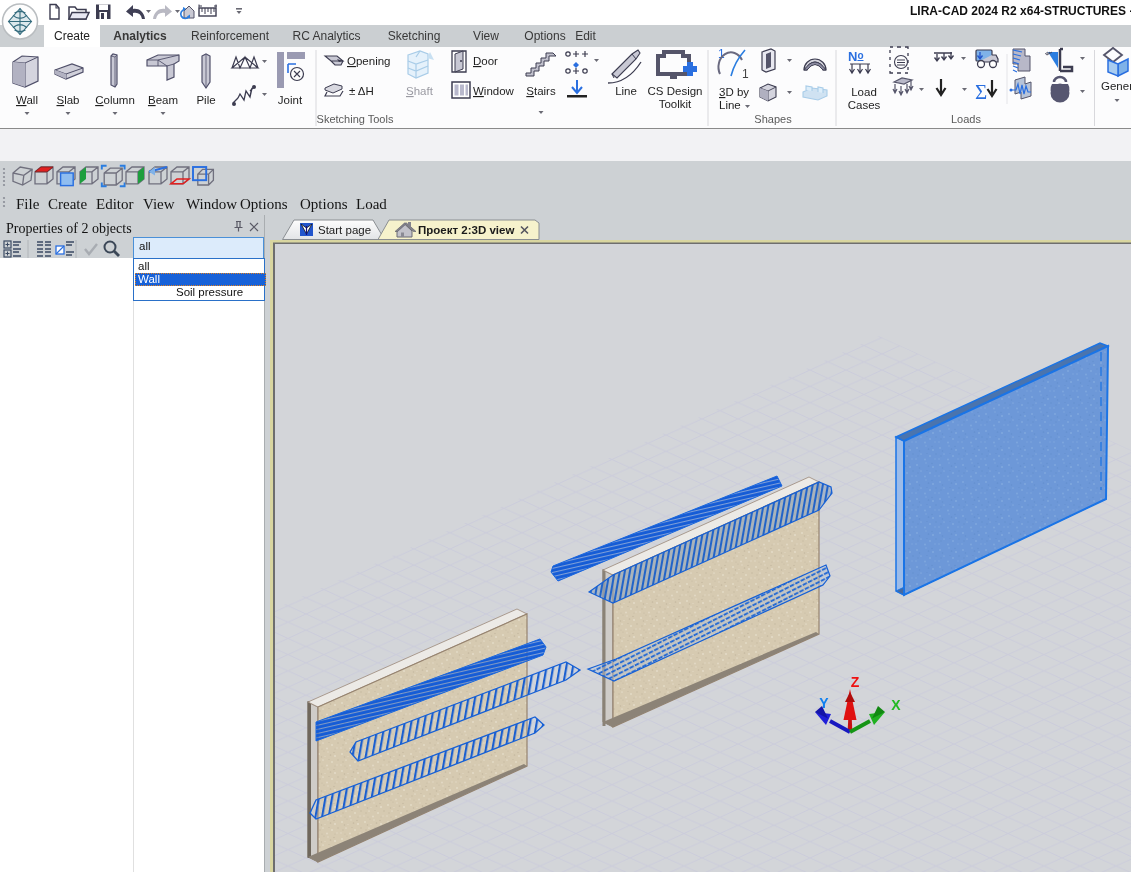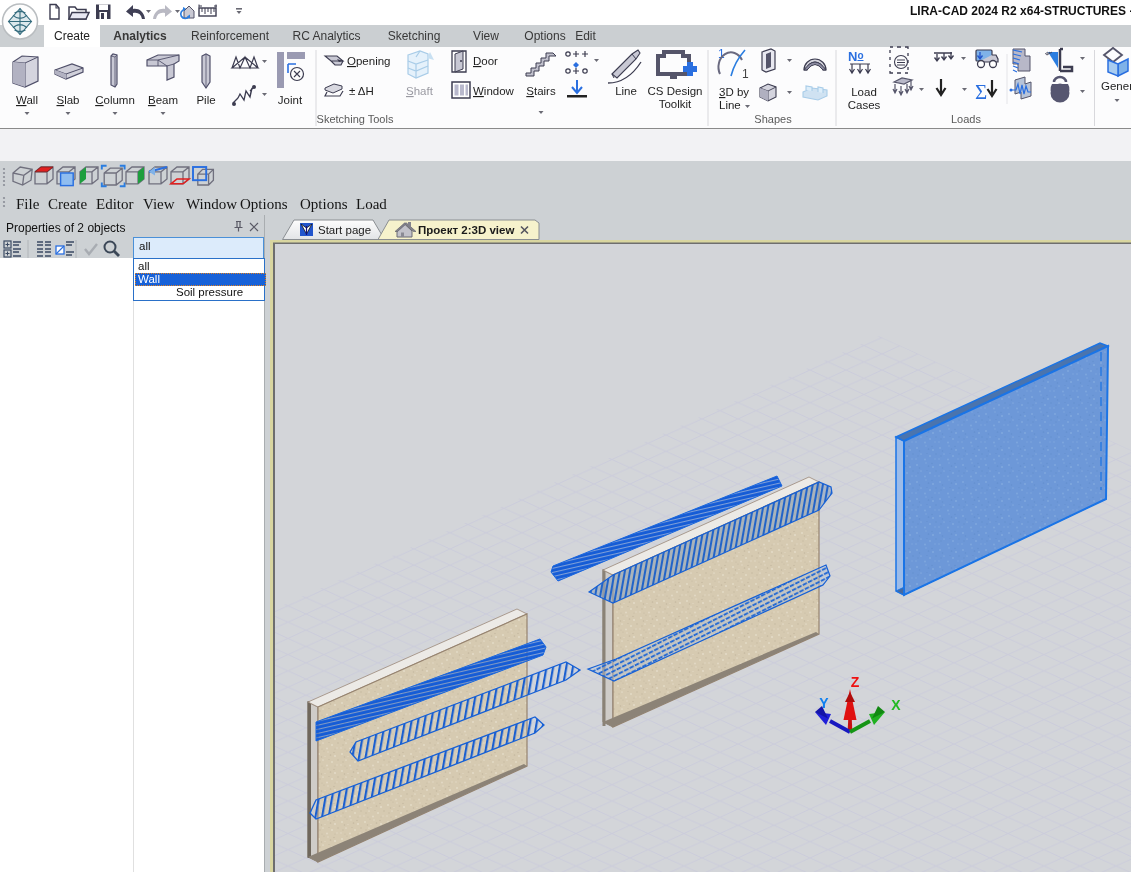--- a/index.html
+++ b/index.html
@@ -10,21 +10,21 @@
   #tabrow{left:0;top:25px;width:1131px;height:22px;background:#cbcfd2;}
   .rtab{position:absolute;top:0;height:22px;font-size:12px;color:#383838;
     display:flex;align-items:center;justify-content:center;}
   .rtab.active{background:#ffffff;color:#222;}
   #ribbon{left:0;top:47px;width:1131px;height:81px;background:#fcfcfd;}
   #lightstrip{left:0;top:128px;width:1131px;height:33px;background:#f2f2f4;border-top:1px solid #8a8a8a;box-sizing:border-box;}
   #midgray{left:0;top:161px;width:1131px;height:54px;background:#cdd1d4;}
   .menuitem{position:absolute;top:196px;font-size:15px;color:#141414;font-family:Liberation Serif, serif;}
   #tabstrip{left:265px;top:215px;width:866px;height:25px;background:#cdd1d4;}
   #panel{left:0;top:215px;width:265px;height:657px;background:#cdd1d4;}
-  #paneltitle{left:6px;top:221px;font-size:12px;color:#111;}
+  #paneltitle{left:6px;top:221px;font-size:14px;color:#111;font-family:Liberation Serif, serif;}
   #panelwhite{left:0px;top:258px;width:264px;height:614px;background:#ffffff;}
   #paneldiv{left:133px;top:258px;width:1px;height:614px;background:#e0e0e0;}
   #panelborder{left:264px;top:215px;width:1px;height:657px;background:#a9adb0;}
   #combo{left:133px;top:237px;width:129px;height:20px;background:#dcebfb;border:1px solid #4a90d8;}
   #combotext{left:139px;top:240px;font-size:11.5px;color:#111;}
   #dropdown{left:133px;top:258px;width:130px;height:41px;background:#ffffff;border:1px solid #2a70c8;}
   .dditem{position:absolute;left:1px;width:128px;height:13px;font-size:11.5px;color:#111;padding-left:3px;}
   .ddsel{background:#1761d8;color:#ffffff;outline:1px dotted #e08020;outline-offset:-1px;}
   #viewport{left:270px;top:240px;width:861px;height:632px;}
 </style>

